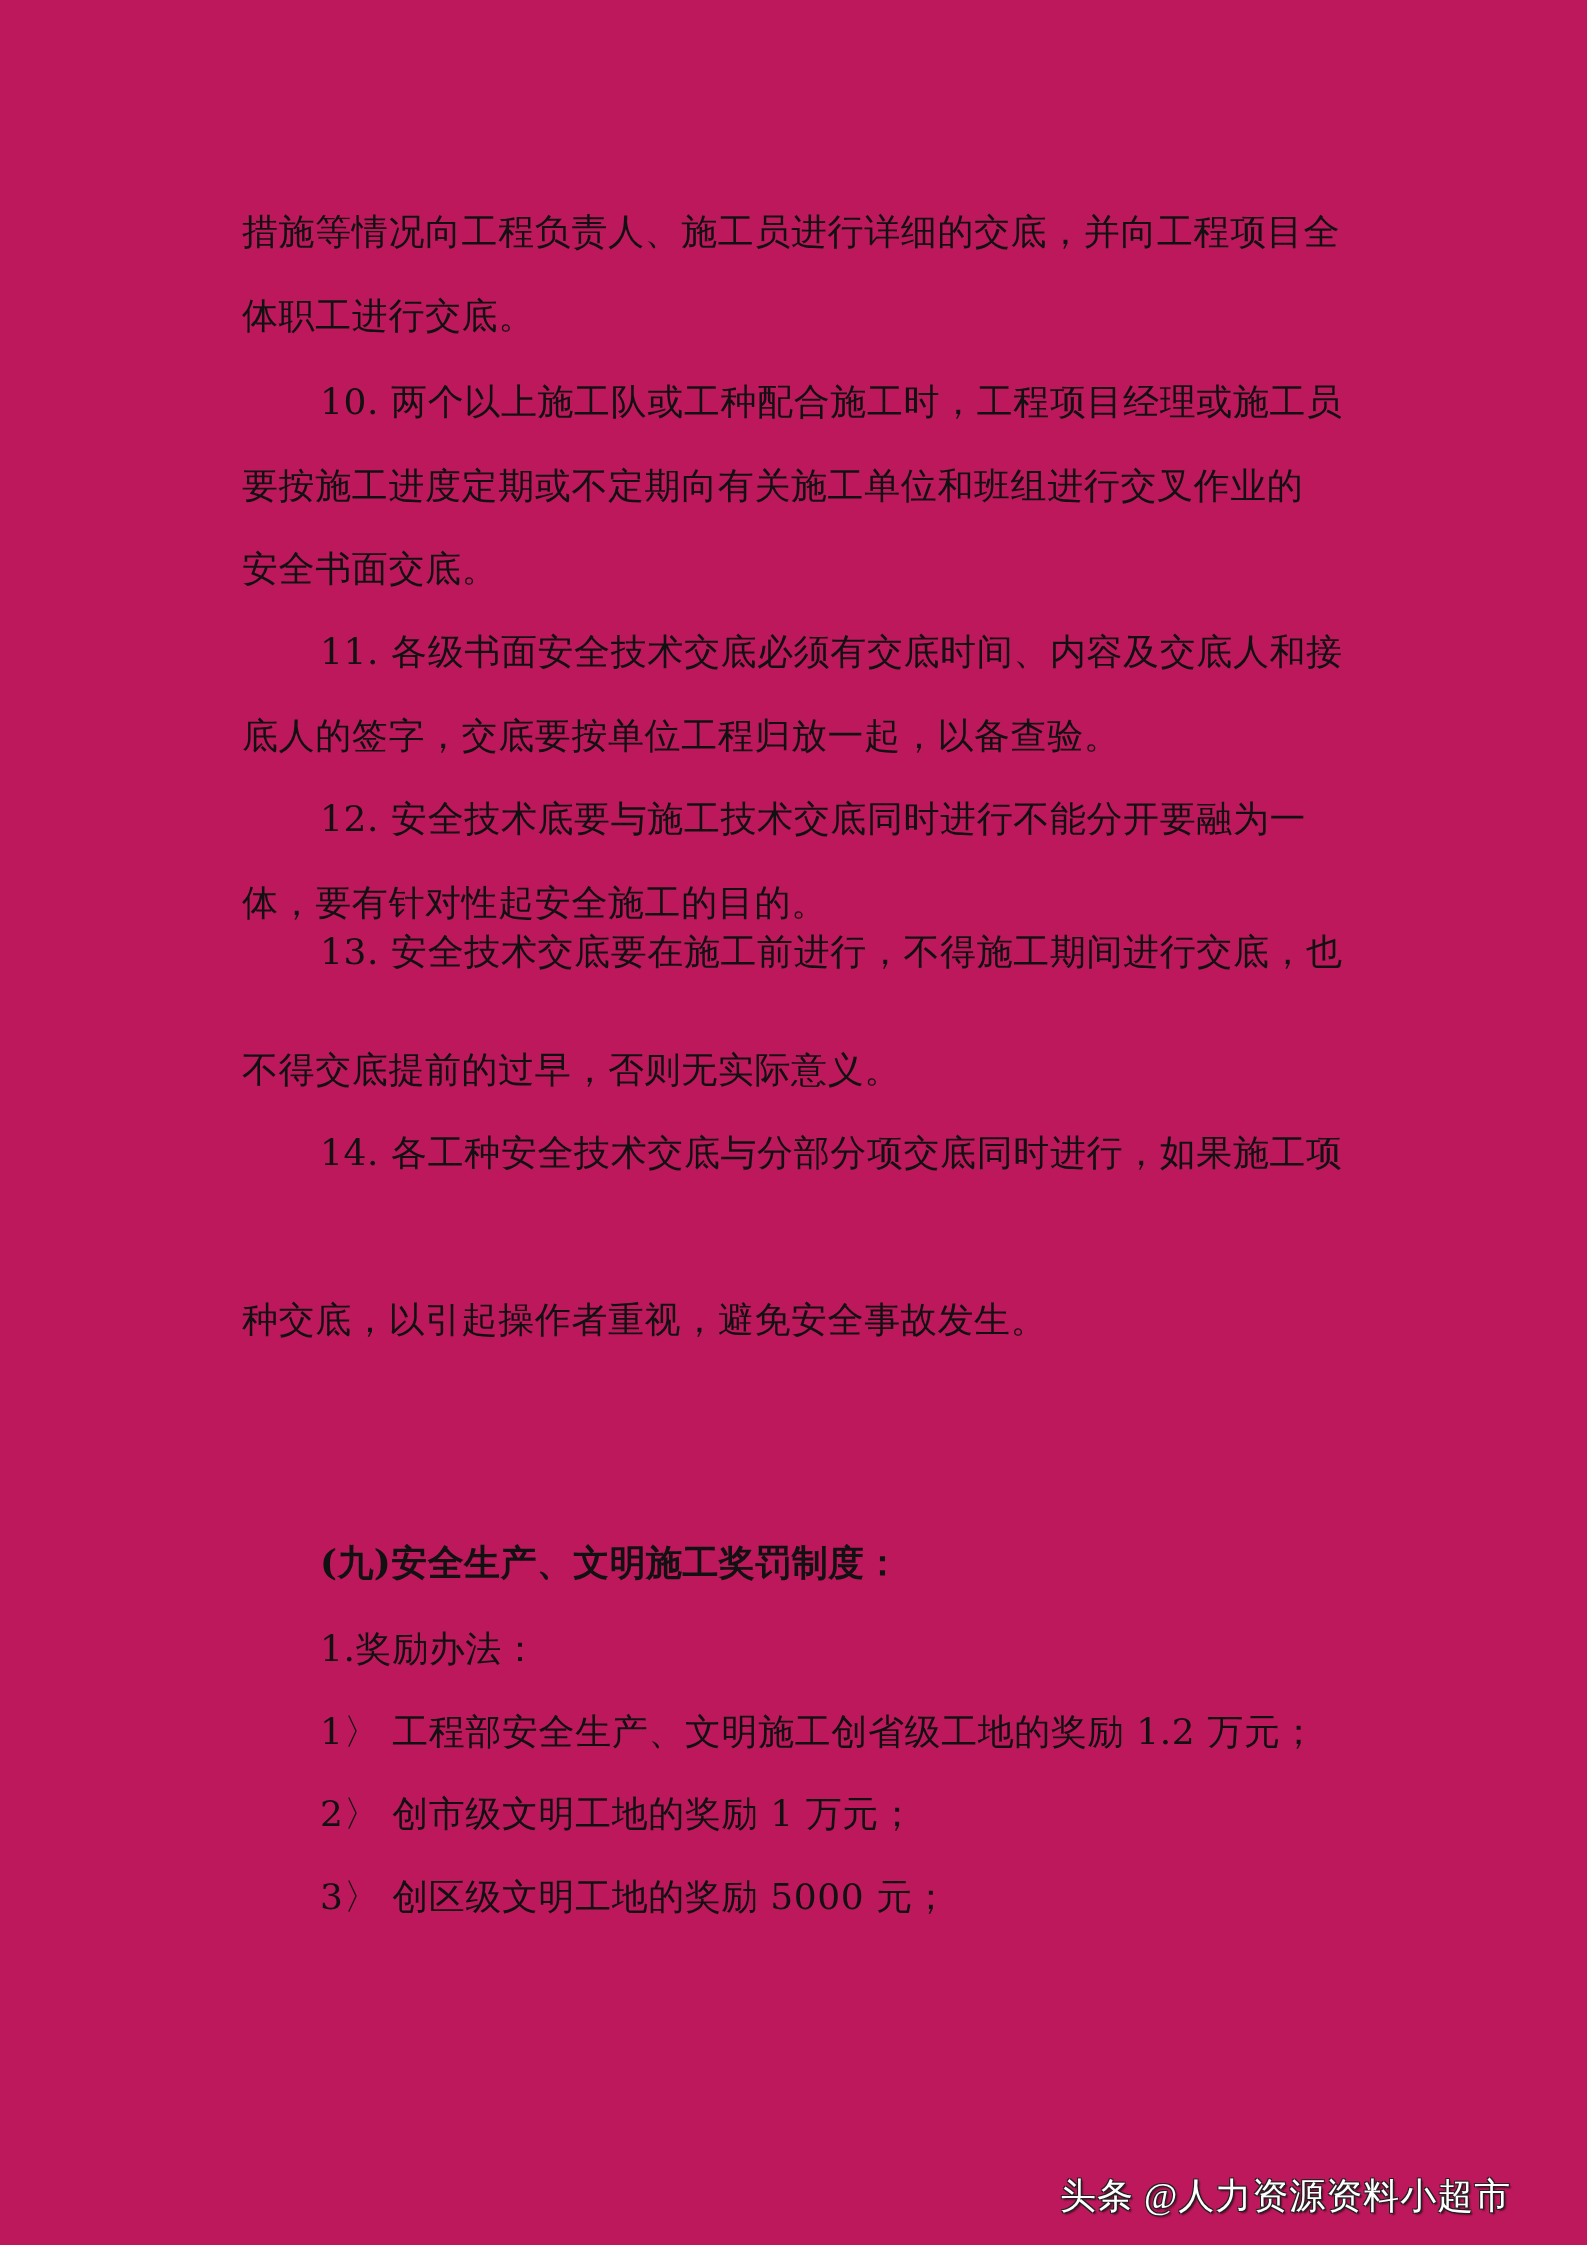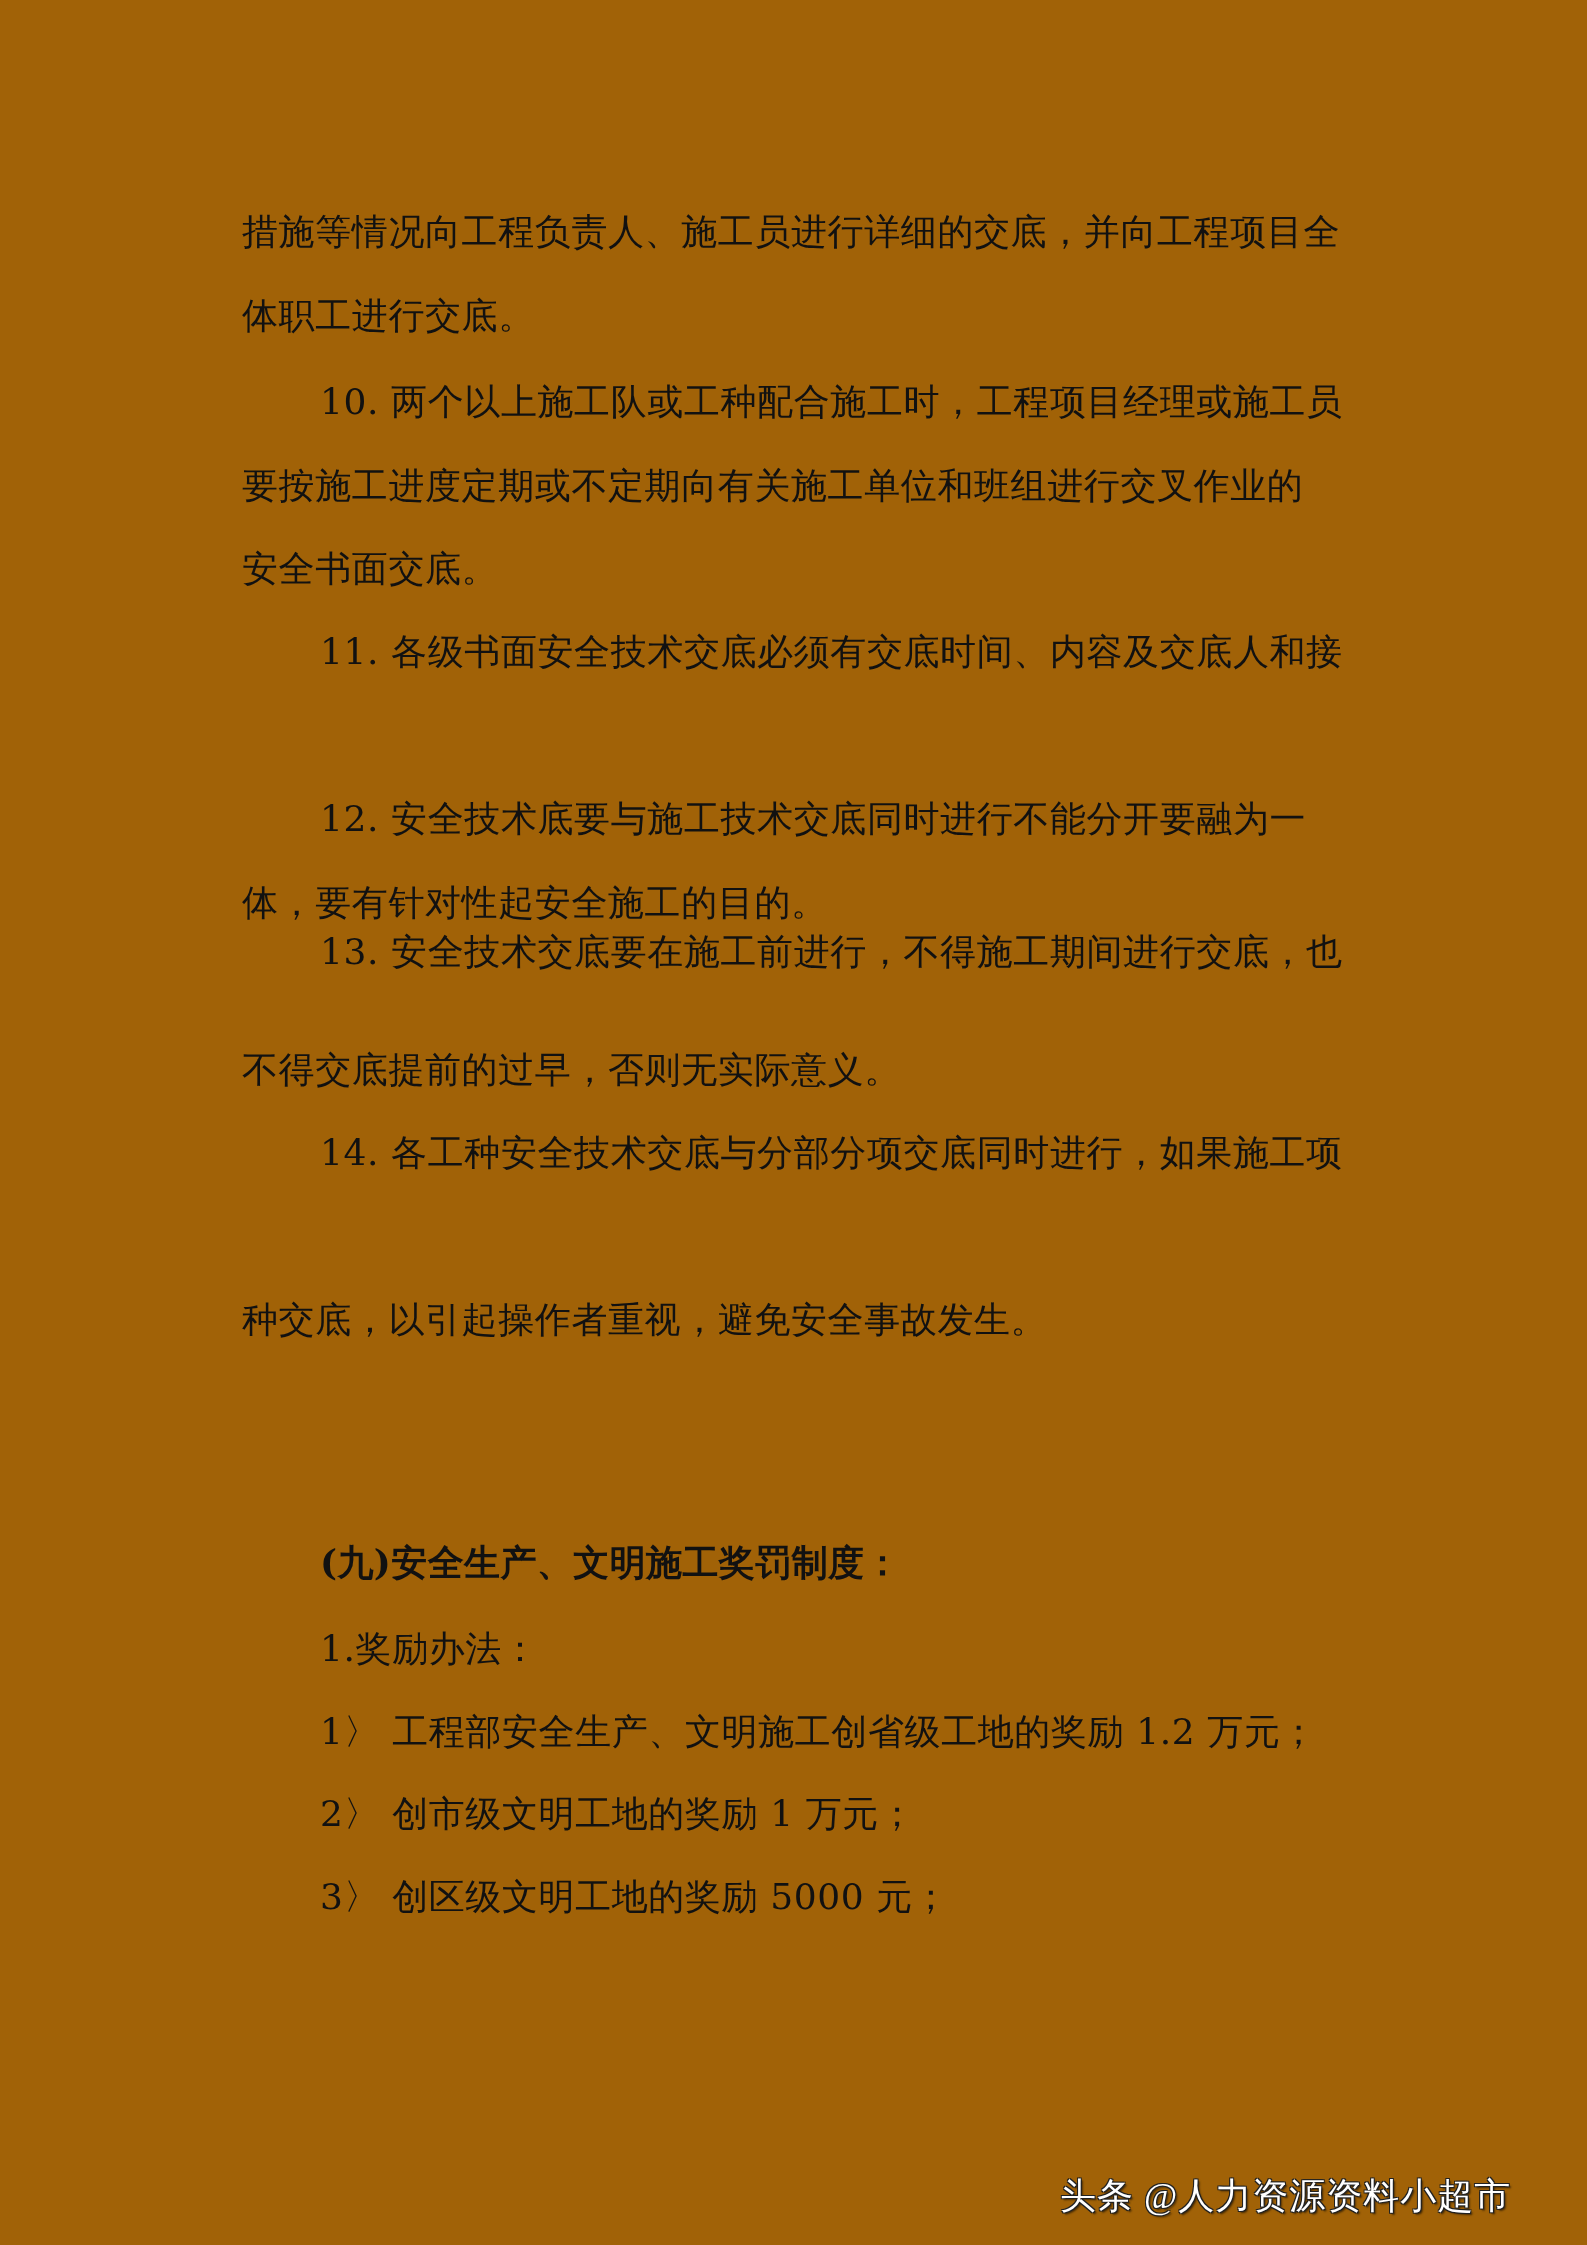--- a/index.html
+++ b/index.html
@@ -12,21 +12,21 @@
       height: 2245px;
       position: relative;
       overflow: hidden;
       font-family: "DejaVu Serif", "Liberation Serif", serif;
       color: #111111;
     }
     .page {
       position: absolute;
       left: 0; top: 0;
       width: 1587px; height: 2245px;
-      background: #a16207;
+      background: #be185d;
     }
     .line {
       position: absolute;
       left: 242px;
       width: 1110px;
       font-size: 36px;
       line-height: 40px;
       white-space: nowrap;
       letter-spacing: 0.6px;
     }
@@ -54,20 +54,21 @@
 <div class="page">
 
   <div class="line" style="top:212px">措施等情况向工程负责人、施工员进行详细的交底，并向工程项目全</div>
   <div class="line" style="top:296px">体职工进行交底。</div>
 
   <div class="line indent" style="top:382px">10. 两个以上施工队或工种配合施工时，工程项目经理或施工员</div>
   <div class="line" style="top:466px">要按施工进度定期或不定期向有关施工单位和班组进行交叉作业的</div>
   <div class="line" style="top:549px">安全书面交底。</div>
 
   <div class="line indent" style="top:632px">11. 各级书面安全技术交底必须有交底时间、内容及交底人和接</div>
+  <div class="line" style="top:716px">底人的签字，交底要按单位工程归放一起，以备查验。</div>
 
   <div class="line indent" style="top:799px">12.  安全技术底要与施工技术交底同时进行不能分开要融为一</div>
   <div class="line" style="top:883px">体，要有针对性起安全施工的目的。</div>
 
   <div class="line indent" style="top:932px">13. 安全技术交底要在施工前进行，不得施工期间进行交底，也</div>
   <div class="line" style="top:1050px">不得交底提前的过早，否则无实际意义。</div>
 
   <div class="line indent" style="top:1133px">14. 各工种安全技术交底与分部分项交底同时进行，如果施工项</div>
   <div class="line indent heading" style="top:1542px">(九)安全生产、文明施工奖罚制度：</div>
 

